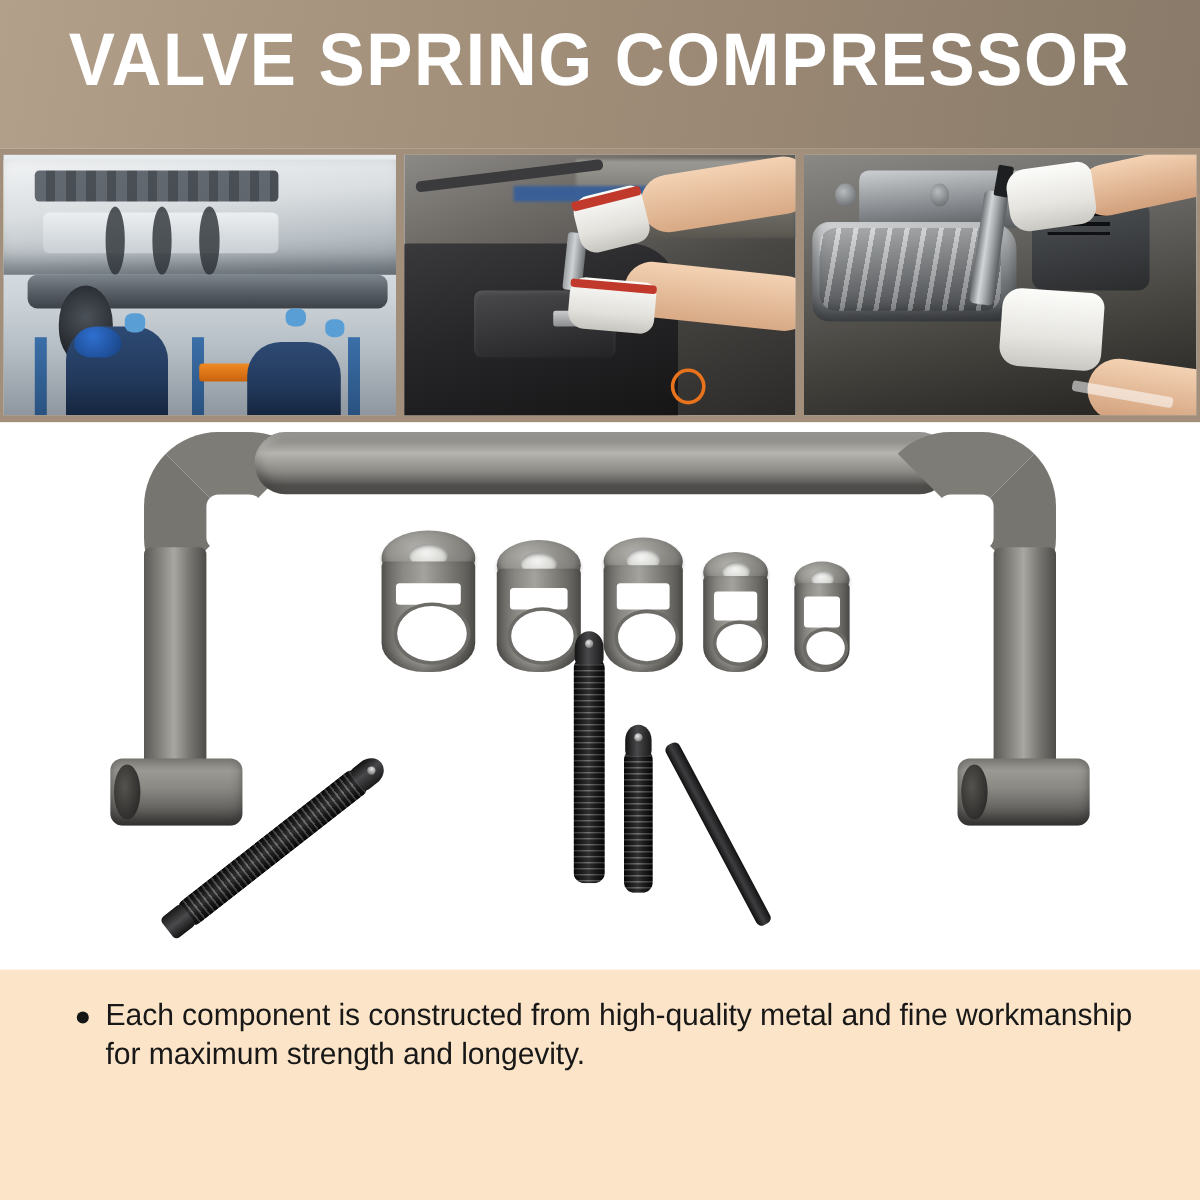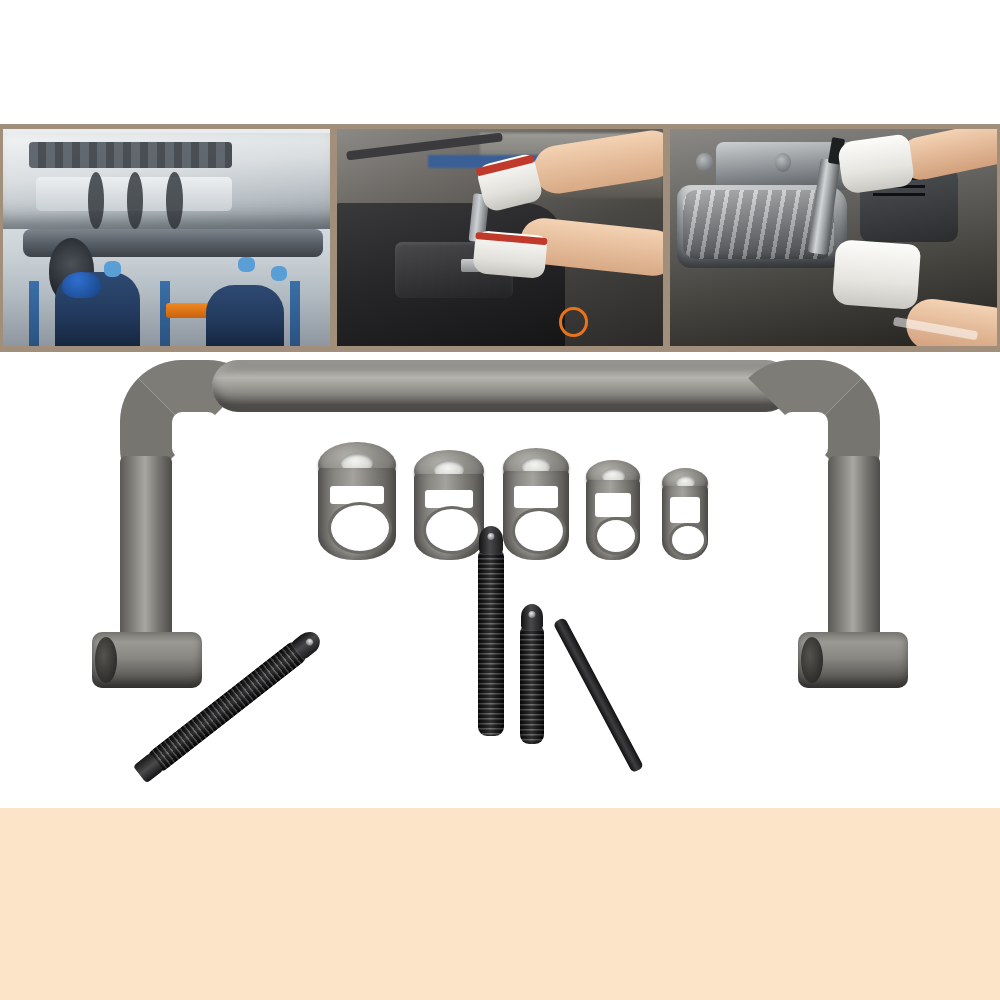--- a/index.html
+++ b/index.html
@@ -546,20 +546,23 @@
     letter-spacing: -0.1px;
     transform: scaleX(0.985);
     transform-origin: left top;
   }
 </style>
 </head>
 <body>
 
 <div class="page">
 
+  <div class="banner">
+    <div class="banner-title">VALVE SPRING COMPRESSOR</div>
+  </div>
 
   <div class="photo-strip">
 
     <div class="photo">
       <div class="p1-bg"></div>
       <div class="p1-yellow"></div>
       <div class="p1-lift" style="left:8%;"></div>
       <div class="p1-lift" style="left:48%;"></div>
       <div class="p1-lift" style="left:88%;"></div>
       <div class="p1-orange"></div>
@@ -696,17 +699,21 @@
         <div class="screw-tipcap" style="bottom:-16px; width:22px; height:22px;"></div>
       </div>
 
       <div class="rod" style="left:552px; top:268px; width:13px; height:170px; transform:rotate(-28deg); transform-origin:top center;"></div>
 
     </div>
   </div>
 
   <div class="features">
 
+    <div class="feature-item">
+      <span class="feature-bullet"></span>
+      <span class="feature-text">Each component is constructed from high-quality metal and fine workmanship for maximum strength and longevity.</span>
+    </div>
 
 
   </div>
 
 </div>
 
 </body></html>

